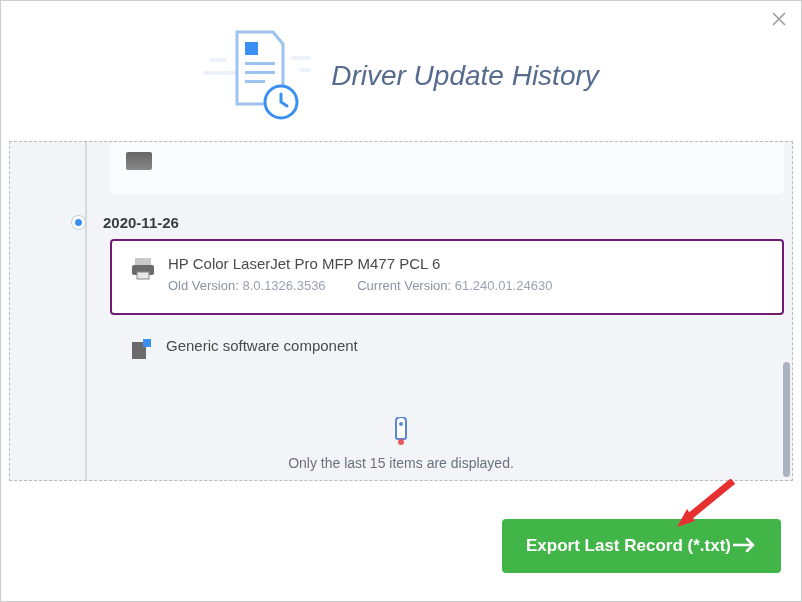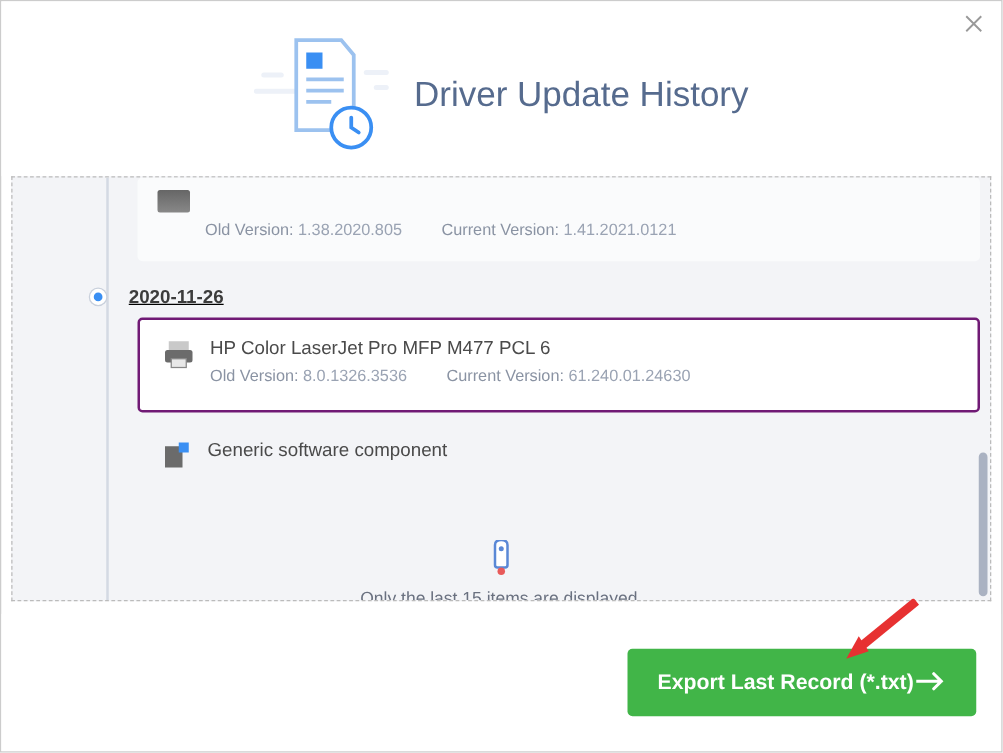--- a/index.html
+++ b/index.html
@@ -1,29 +1,29 @@
 <!DOCTYPE html>
 <html><head>
 <meta charset="utf-8">
 <style>
 *{box-sizing:border-box;margin:0;padding:0;}
 body{font-family:"Segoe UI",Tahoma,Arial,sans-serif;background:#fff;width:802px;height:602px;position:relative;overflow:hidden;border:1px solid #ccc;}
 .close-btn{position:absolute;top:8px;right:12px;font-size:20px;color:#999;cursor:pointer;z-index:10;width:20px;height:20px;display:flex;align-items:center;justify-content:center;}
-.header{height:140px;display:flex;align-items:center;justify-content:center;gap:28px;background:#fff;padding-top:10px;}
+.header{height:140px;display:flex;align-items:center;justify-content:center;gap:28px;background:#fff;padding-top:10px;font-style:italic;}
 .header-icon{width:100px;height:100px;position:relative;}
 .title{font-size:28px;font-weight:400;color:#566b8e;}
 .content-wrap{border:1.5px dashed #bbb;margin:0 8px;height:340px;background:#f3f4f7;position:relative;overflow:hidden;}
 .timeline{position:absolute;left:75px;top:0;width:2px;height:100%;background:#d4d9e3;}
 .partial-card{margin:0 8px 0 100px;background:#fafbfc;border-radius:4px;padding:10px 18px 18px;position:relative;}
 .rollback{position:absolute;right:14px;top:0;background:#fff;border:1px solid #c9d0dc;border-radius:5px;padding:6px 16px;font-size:14px;color:#666;cursor:pointer;}
 .dev-icon-partial{width:26px;height:18px;background:linear-gradient(#666,#888);border-radius:2px;margin-bottom:6px;margin-left:-2px;}
 .ver-line{font-size:13px;color:#8a93a3;margin-left:36px;}
 .ver-label{color:#8a93a3;font-weight:500;}
 .ver-val{color:#9aa3b3;margin-right:28px;}
-.date-row{display:flex;align-items:center;margin:20px 0 8px 62px;text-decoration:underline;}
+.date-row{display:flex;align-items:center;margin:20px 0 8px 62px;}
 .date-dot{width:13px;height:13px;border-radius:50%;background:#3a8ff3;border:3px solid #fff;box-shadow:0 0 0 1px #c9d0dc;margin-right:18px;position:relative;z-index:2;}
 .date-text{font-size:15px;font-weight:700;color:#3c3c3c;}
 .card{margin:0 8px 0 100px;background:#fff;border-radius:4px;padding:14px 18px 20px;border:2px solid #701a75;}
 .dev-row{display:flex;align-items:flex-start;gap:12px;}
 .dev-icon{width:26px;height:26px;display:flex;align-items:center;justify-content:center;font-size:20px;flex-shrink:0;}
 .dev-body{flex:1;}
 .dev-name{font-size:15px;color:#4a4a4a;margin-bottom:6px;}
 .card2{margin:8px 8px 0 100px;padding:14px 18px 20px;}
 .notice{display:flex;align-items:center;justify-content:center;margin-top:34px;gap:12px;flex-direction:column;}
 .notice-icon{width:22px;height:26px;position:relative;}
@@ -60,26 +60,20 @@
     </svg>
   </div>
   <h1 class="title">Driver Update History</h1>
 </div>
 
 <div class="content-wrap">
   <div class="timeline"></div>
 
   <div class="partial-card">
     <div class="dev-icon-partial"></div>
-    <div class="ver-line">
-      <span class="ver-label">Old Version:</span>
-      <span class="ver-val">1.38.2020.805</span>
-      <span class="ver-label">Current Version:</span>
-      <span class="ver-val">1.41.2021.0121</span>
-    </div>
   </div>
 
   <div class="date-row">
     <div class="date-dot"></div>
     <div class="date-text">2020-11-26</div>
   </div>
 
   <div class="card">
     <div class="dev-row">
       <div class="dev-icon">

